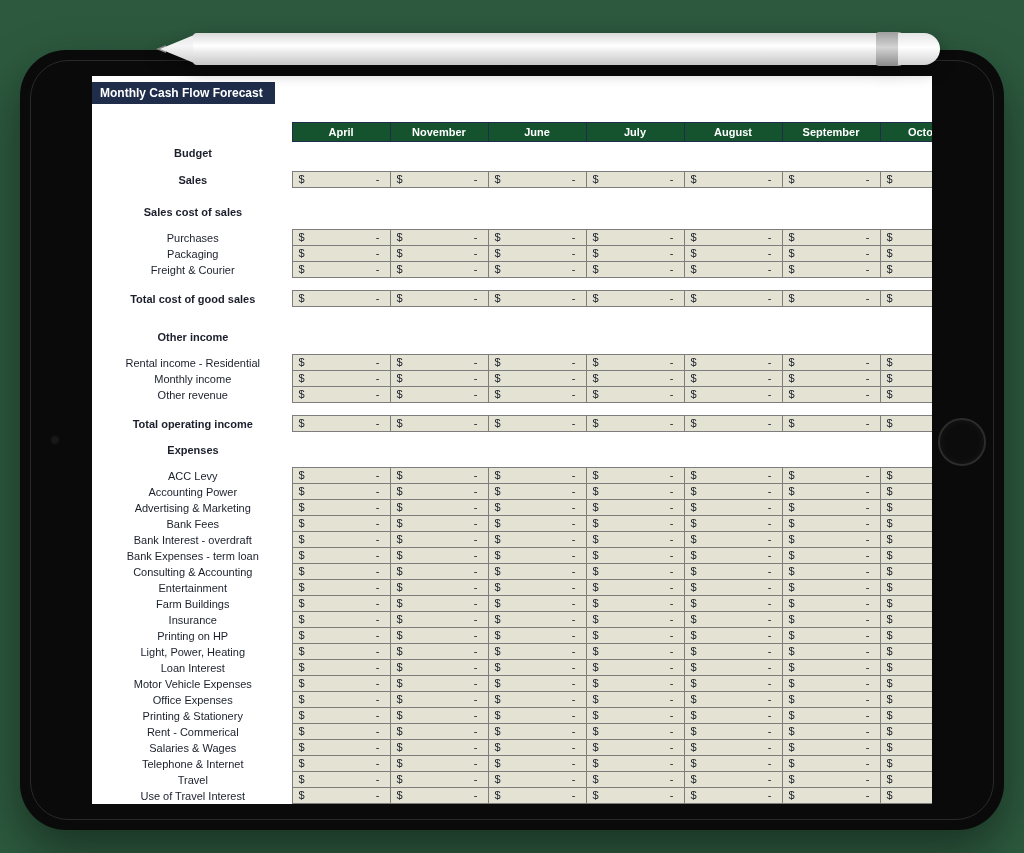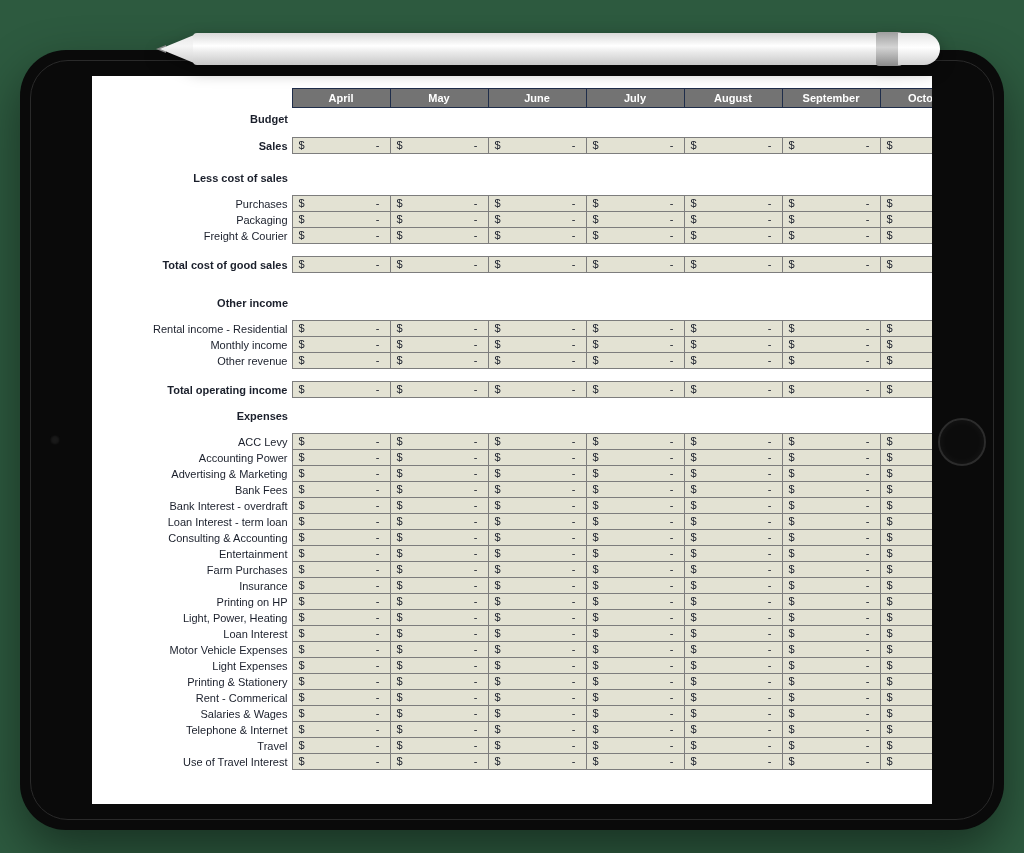--- a/index.html
+++ b/index.html
@@ -143,26 +143,26 @@
     margin: 6px 0 6px 0;
   }
 
   table.grid {
     border-collapse: collapse;
     width: 100%;
     table-layout: fixed;
   }
   .grid th.labelcol, .grid td.labelcol {
     width: 200px;
-    text-align: right;
+    text-align: center;
     padding: 1px 4px 1px 6px;
     white-space: nowrap;
   }
   .grid th.month {
-    background: #737373;
+    background: #14532d;
     color: #fff;
     font-weight: bold;
     text-align: center;
     border: 1px solid #1f2d4a;
     padding: 3px 4px;
     font-size: 11px;
     width: 98px;
   }
   .grid td.cell {
     background: #e3e2d3;
@@ -209,34 +209,35 @@
 <div class="stage">
 
   <div class="ipad">
     <div class="bezel-inner"></div>
     <div class="camera"></div>
     <div class="home-btn"></div>
 
     <div class="screen">
       <div class="sheet">
 
+        <div class="title-bar">Monthly Cash Flow Forecast</div>
 
         <table class="grid">
           <colgroup>
             <col style="width:200px">
             <col span="8" style="width:98px">
           </colgroup>
           <tbody id="tbody">
               <tr class="gap">
                 <td colspan="9"></td>
               </tr>
               <tr>
                 <th class="labelcol"></th>
                 <th class="month">April</th>
-                <th class="month">May</th>
+                <th class="month">November</th>
                 <th class="month">June</th>
                 <th class="month">July</th>
                 <th class="month">August</th>
                 <th class="month">September</th>
                 <th class="month">October</th>
               </tr>
               <tr class="section-head">
                 <td class="labelcol" style="font-weight: bold;">Budget</td>
                 <td class="empty"></td>
                 <td class="empty"></td>
@@ -276,21 +277,21 @@
                   <span class="dash">-</span>
                 </td>
                 <td class="cell">
                   <span class="cur">$</span>
                 </td>
               </tr>
               <tr class="gap">
                 <td colspan="9"></td>
               </tr>
               <tr class="section-head">
-                <td class="labelcol" style="font-weight: bold;">Less cost of sales</td>
+                <td class="labelcol" style="font-weight: bold;">Sales cost of sales</td>
                 <td class="empty"></td>
                 <td class="empty"></td>
                 <td class="empty"></td>
                 <td class="empty"></td>
                 <td class="empty"></td>
                 <td class="empty"></td>
                 <td class="empty"></td>
               </tr>
               <tr class="tinygap">
                 <td colspan="9"></td>
@@ -720,21 +721,21 @@
                 </td>
                 <td class="cell">
                   <span class="cur">$</span>
                   <span class="dash">-</span>
                 </td>
                 <td class="cell">
                   <span class="cur">$</span>
                 </td>
               </tr>
               <tr>
-                <td class="labelcol">Loan Interest - term loan</td>
+                <td class="labelcol">Bank Expenses - term loan</td>
                 <td class="cell">
                   <span class="cur">$</span>
                   <span class="dash">-</span>
                 </td>
                 <td class="cell">
                   <span class="cur">$</span>
                   <span class="dash">-</span>
                 </td>
                 <td class="cell">
                   <span class="cur">$</span>
@@ -810,21 +811,21 @@
                 </td>
                 <td class="cell">
                   <span class="cur">$</span>
                   <span class="dash">-</span>
                 </td>
                 <td class="cell">
                   <span class="cur">$</span>
                 </td>
               </tr>
               <tr>
-                <td class="labelcol">Farm Purchases</td>
+                <td class="labelcol">Farm Buildings</td>
                 <td class="cell">
                   <span class="cur">$</span>
                   <span class="dash">-</span>
                 </td>
                 <td class="cell">
                   <span class="cur">$</span>
                   <span class="dash">-</span>
                 </td>
                 <td class="cell">
                   <span class="cur">$</span>
@@ -990,21 +991,21 @@
                 </td>
                 <td class="cell">
                   <span class="cur">$</span>
                   <span class="dash">-</span>
                 </td>
                 <td class="cell">
                   <span class="cur">$</span>
                 </td>
               </tr>
               <tr>
-                <td class="labelcol">Light Expenses</td>
+                <td class="labelcol">Office Expenses</td>
                 <td class="cell">
                   <span class="cur">$</span>
                   <span class="dash">-</span>
                 </td>
                 <td class="cell">
                   <span class="cur">$</span>
                   <span class="dash">-</span>
                 </td>
                 <td class="cell">
                   <span class="cur">$</span>

